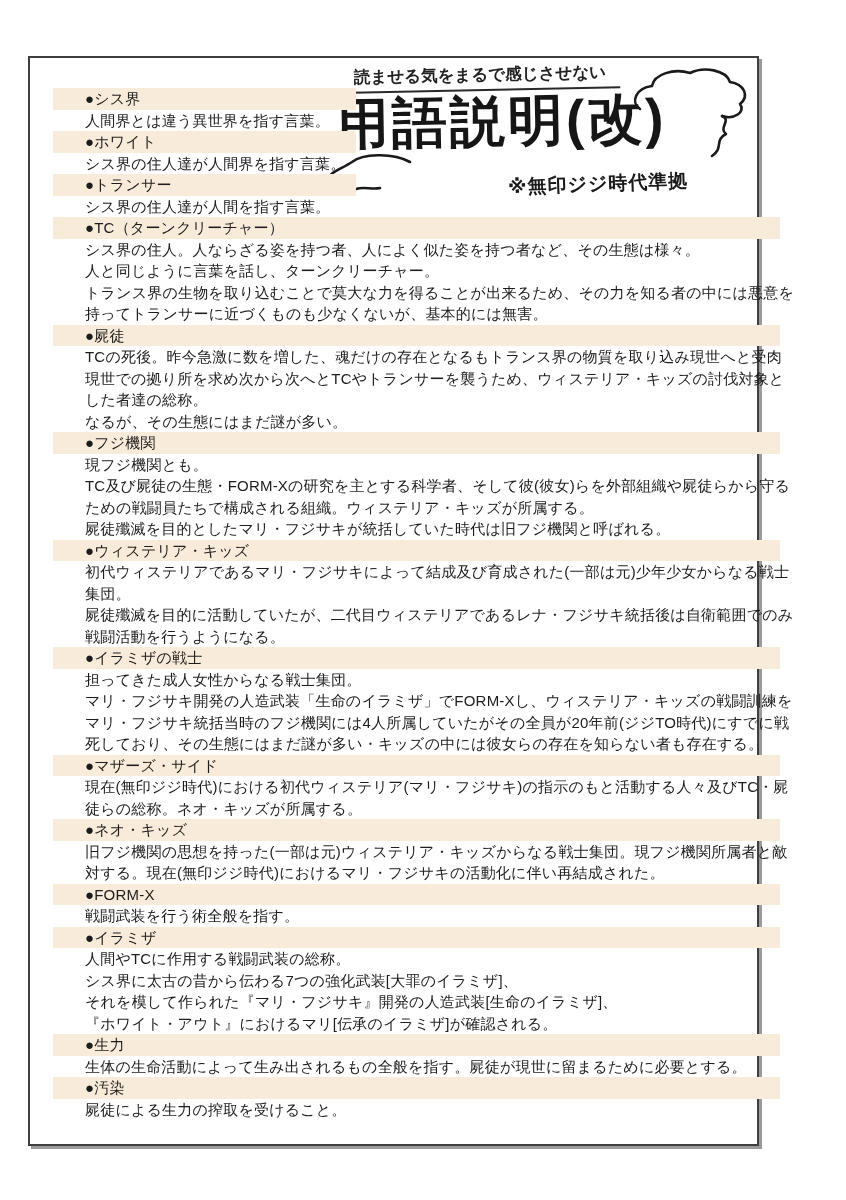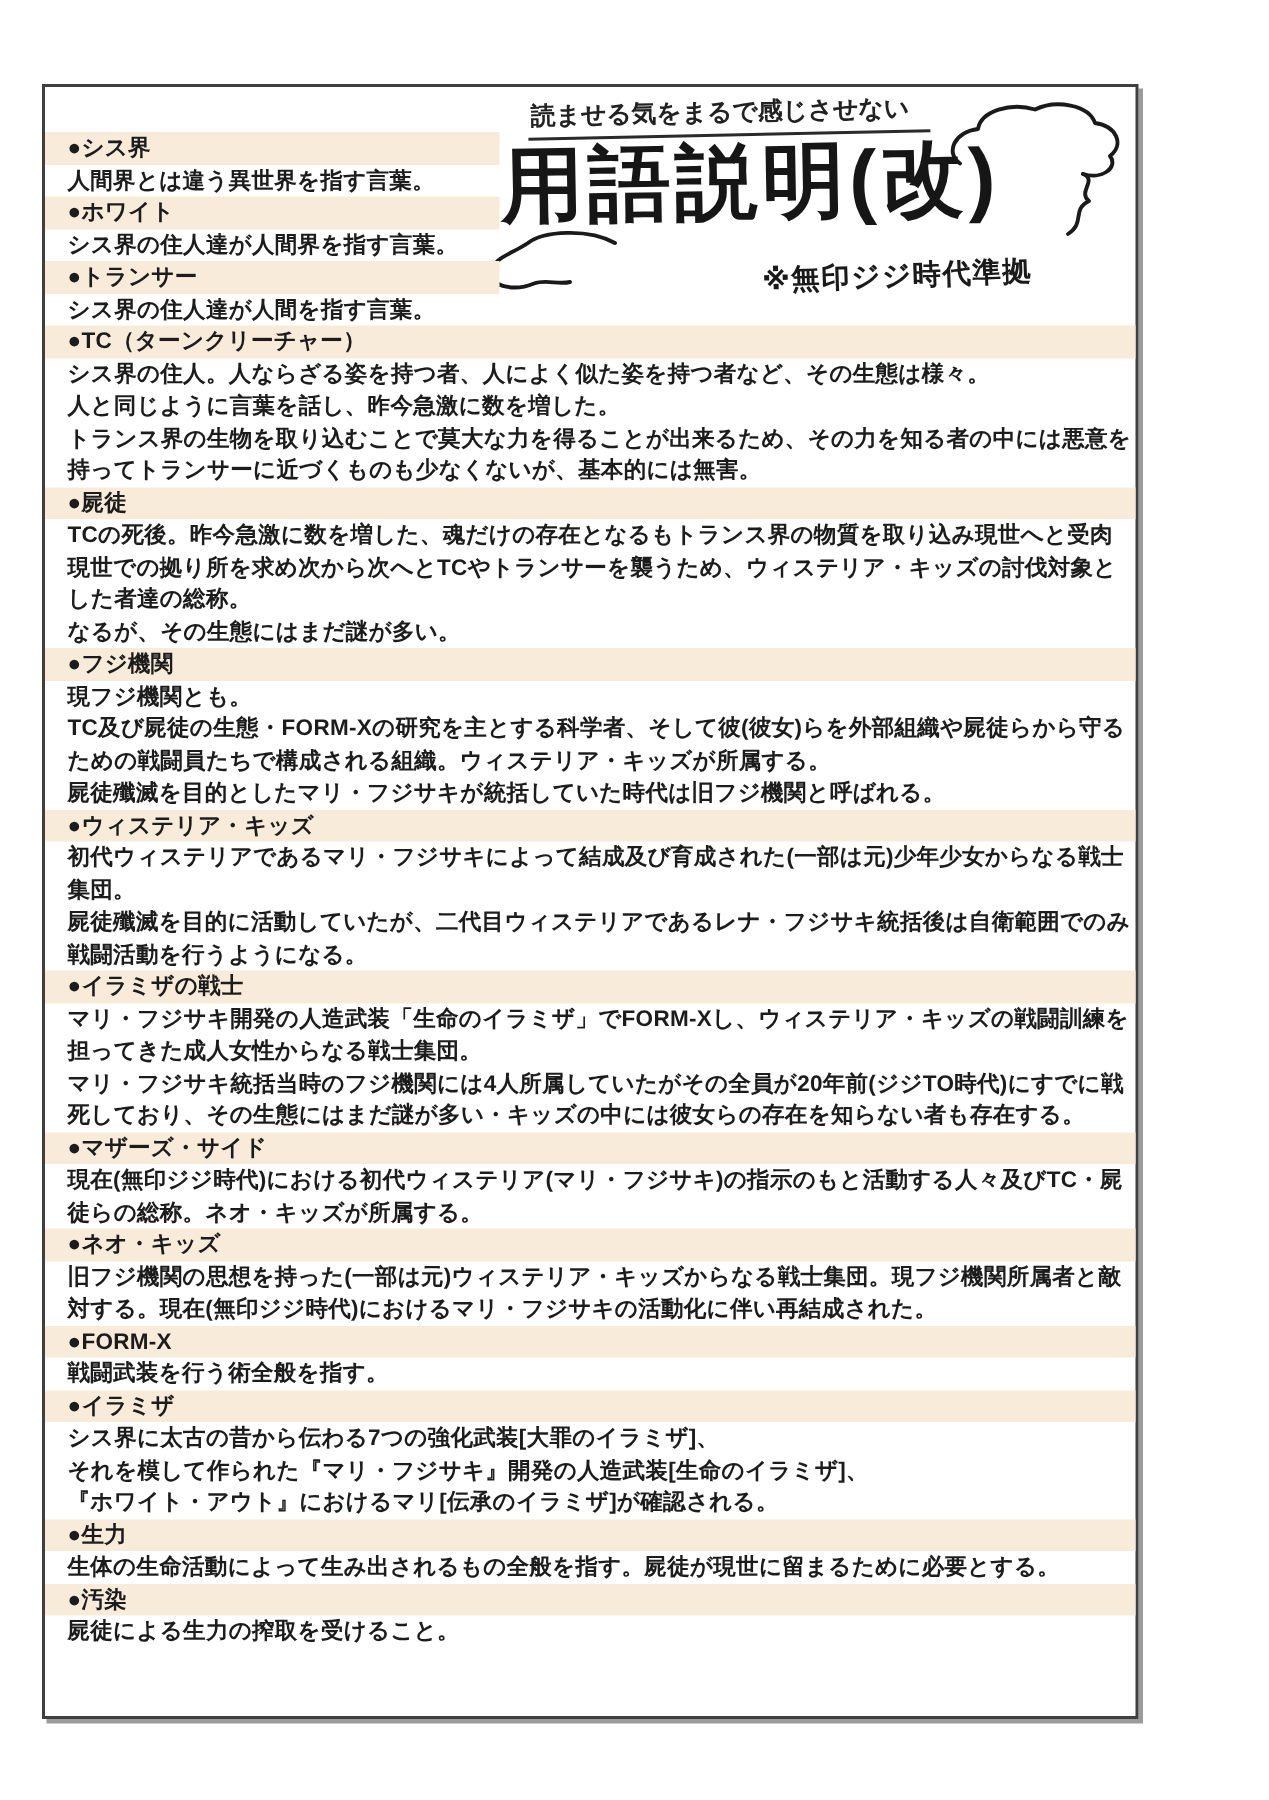--- a/index.html
+++ b/index.html
@@ -10,22 +10,22 @@
   }
   .frame{
     position:absolute;left:28px;top:56px;width:727px;height:1086px;
     border:2px solid #3f3f3f;background:#ffffff;
     box-shadow:3px 3px 0 #9b9b9b;
   }
   
   .glossary{position:absolute;left:0;top:30px;right:0;}
   .term-header,.def-line{
     box-sizing:border-box;height:21.5px;line-height:21.5px;
-    padding-left:15px;font-size:15px;font-weight:700;
-    white-space:nowrap;letter-spacing:0.2px;
+    padding-left:32px;font-size:15px;font-weight:400;
+    white-space:nowrap;letter-spacing:0.2px;margin-left:23px;
   }
   .term-header{background:var(--hl,#f9ebda);width:100%;}
   .term-header.narrow{width:303px;}
   .def-line{background:transparent;}
   
   .title-block{position:absolute;left:0;top:0;width:727px;height:160px;pointer-events:none;}
   .annotation{
     position:absolute;left:322px;top:6px;
     font-size:16.5px;font-weight:600;color:#222;
     transform:rotate(-1.2deg);
@@ -76,21 +76,21 @@
         <div class="term-header narrow">●ホワイト</div>
         <div class="def-line">シス界の住人達が人間界を指す言葉。</div>
       </div>
       <div>
         <div class="term-header narrow">●トランサー</div>
         <div class="def-line">シス界の住人達が人間を指す言葉。</div>
       </div>
       <div>
         <div class="term-header">●TC（ターンクリーチャー）</div>
         <div class="def-line">シス界の住人。人ならざる姿を持つ者、人によく似た姿を持つ者など、その生態は様々。</div>
-        <div class="def-line">人と同じように言葉を話し、昨今急激に数を増した。</div>
+        <div class="def-line">人と同じように言葉を話し、ターンクリーチャー。</div>
         <div class="def-line">トランス界の生物を取り込むことで莫大な力を得ることが出来るため、その力を知る者の中には悪意を</div>
         <div class="def-line">持ってトランサーに近づくものも少なくないが、基本的には無害。</div>
       </div>
       <div>
         <div class="term-header">●屍徒</div>
         <div class="def-line">TCの死後。昨今急激に数を増した、魂だけの存在となるもトランス界の物質を取り込み現世へと受肉</div>
         <div class="def-line">現世での拠り所を求め次から次へとTCやトランサーを襲うため、ウィステリア・キッズの討伐対象と</div>
         <div class="def-line">した者達の総称。</div>
         <div class="def-line">なるが、その生態にはまだ謎が多い。</div>
       </div>
@@ -103,41 +103,42 @@
       </div>
       <div>
         <div class="term-header">●ウィステリア・キッズ</div>
         <div class="def-line">初代ウィステリアであるマリ・フジサキによって結成及び育成された(一部は元)少年少女からなる戦士</div>
         <div class="def-line">集団。</div>
         <div class="def-line">屍徒殲滅を目的に活動していたが、二代目ウィステリアであるレナ・フジサキ統括後は自衛範囲でのみ</div>
         <div class="def-line">戦闘活動を行うようになる。</div>
       </div>
       <div>
         <div class="term-header">●イラミザの戦士</div>
+        <div class="def-line">担ってきた成人女性からなる戦士集団。</div>
         <div class="def-line">マリ・フジサキ開発の人造武装「生命のイラミザ」でFORM-Xし、ウィステリア・キッズの戦闘訓練を</div>
-        <div class="def-line">担ってきた成人女性からなる戦士集団。</div>
         <div class="def-line">マリ・フジサキ統括当時のフジ機関には4人所属していたがその全員が20年前(ジジTO時代)にすでに戦</div>
         <div class="def-line">死しており、その生態にはまだ謎が多い・キッズの中には彼女らの存在を知らない者も存在する。</div>
       </div>
       <div>
         <div class="term-header">●マザーズ・サイド</div>
         <div class="def-line">現在(無印ジジ時代)における初代ウィステリア(マリ・フジサキ)の指示のもと活動する人々及びTC・屍</div>
         <div class="def-line">徒らの総称。ネオ・キッズが所属する。</div>
       </div>
       <div>
         <div class="term-header">●ネオ・キッズ</div>
         <div class="def-line">旧フジ機関の思想を持った(一部は元)ウィステリア・キッズからなる戦士集団。現フジ機関所属者と敵</div>
         <div class="def-line">対する。現在(無印ジジ時代)におけるマリ・フジサキの活動化に伴い再結成された。</div>
       </div>
       <div>
         <div class="term-header">●FORM-X</div>
         <div class="def-line">戦闘武装を行う術全般を指す。</div>
       </div>
       <div>
         <div class="term-header">●イラミザ</div>
+        <div class="def-line">人間やTCに作用する戦闘武装の総称。</div>
         <div class="def-line">シス界に太古の昔から伝わる7つの強化武装[大罪のイラミザ]、</div>
         <div class="def-line">それを模して作られた『マリ・フジサキ』開発の人造武装[生命のイラミザ]、</div>
         <div class="def-line">『ホワイト・アウト』におけるマリ[伝承のイラミザ]が確認される。</div>
       </div>
       <div>
         <div class="term-header">●生力</div>
         <div class="def-line">生体の生命活動によって生み出されるもの全般を指す。屍徒が現世に留まるために必要とする。</div>
       </div>
       <div>
         <div class="term-header">●汚染</div>

